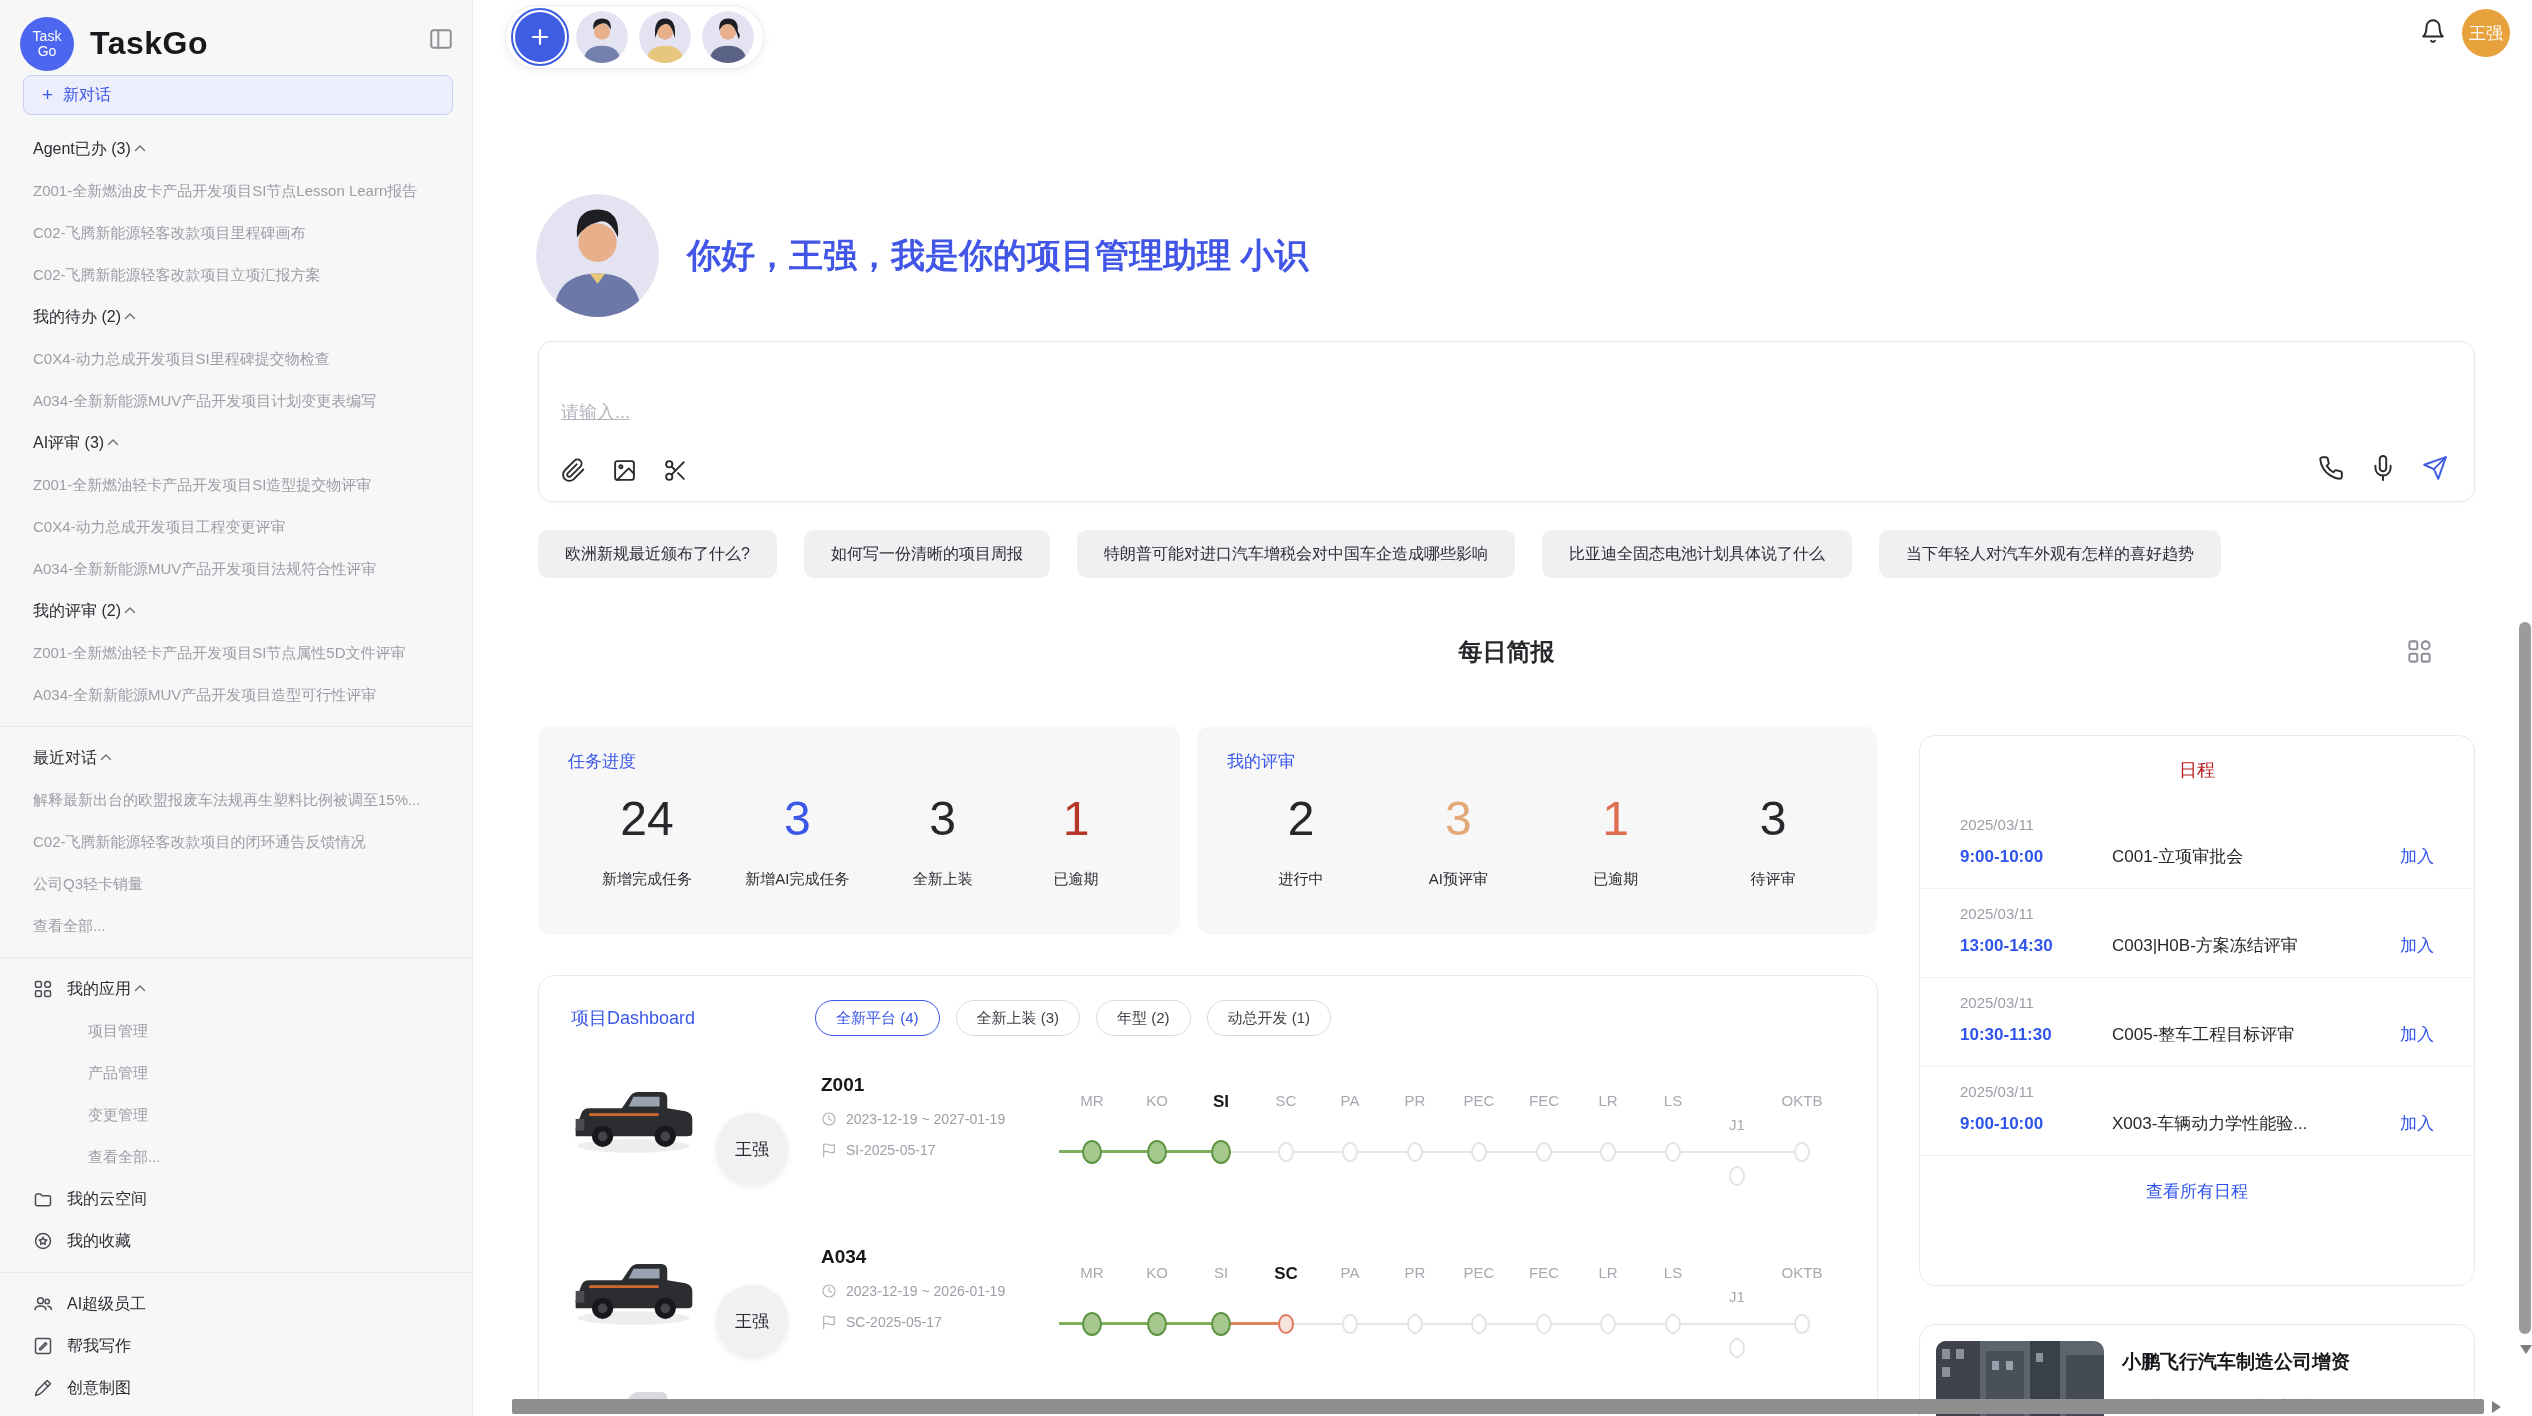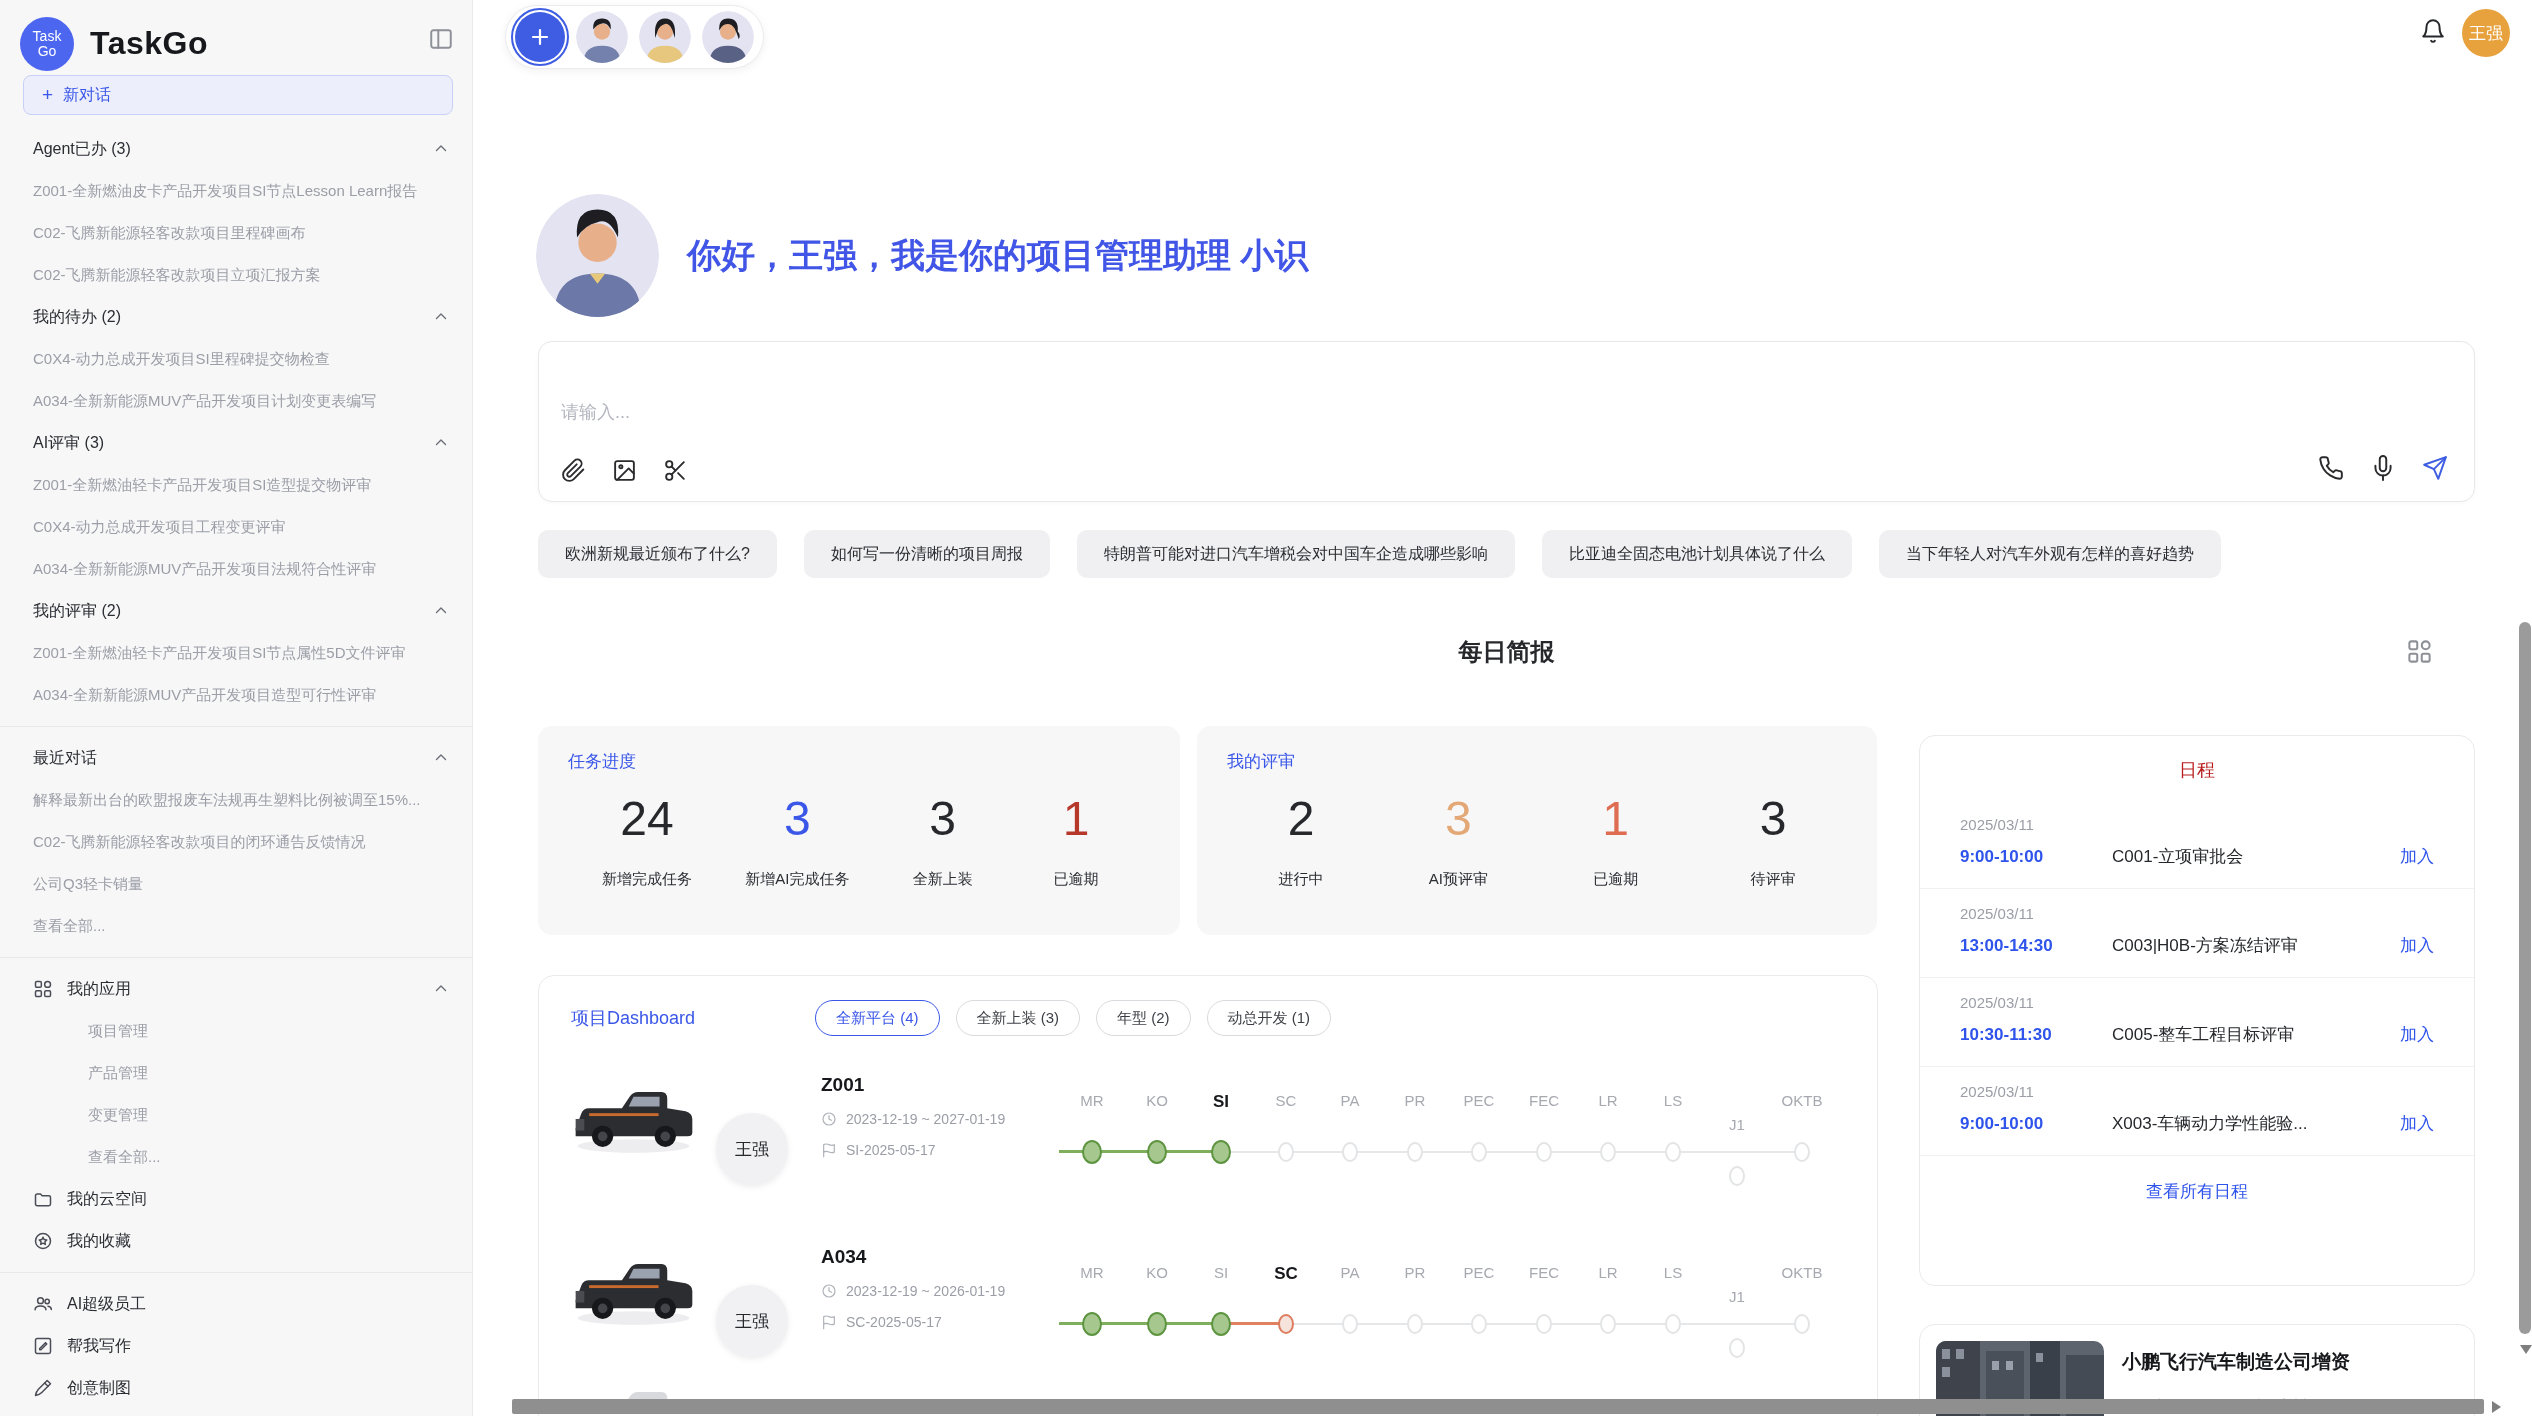--- a/index.html
+++ b/index.html
@@ -9,21 +9,21 @@
   
   .sidebar { position:absolute; left:0; top:0; width:473px; height:1416px; background:#f7f7f8; border-right:1px solid #e8e9eb; overflow:hidden; }
   .side-head { position:relative; height:75px; padding:12px 20px 0 20px; display:flex; align-items:center; }
   .logo-badge { width:54px; height:54px; border-radius:50%; background:#4c66f0; color:#fff; display:flex; flex-direction:column; align-items:center; justify-content:center; font-size:14px; line-height:15px; font-weight:500; }
   .app-title { margin-left:16px; font-size:32px; font-weight:700; color:#17181b; letter-spacing:0.5px; }
   .panel-toggle { position:absolute; right:18px; top:26px; width:26px; height:26px; color:#8d9097; cursor:pointer; }
   .new-chat { position:absolute; left:23px; top:75px; width:430px; height:40px; border:1px solid #c9d0f5; background:#ecieffb; background:#eceefb; border-radius:8px; display:flex; align-items:center; padding:0 18px; color:#3a57e8; font-size:16px; gap:10px; cursor:pointer; }
   .new-chat .plus { font-size:19px; font-weight:400; }
   .side-list { position:absolute; left:0; top:128px; width:473px; }
   .side-row { height:42px; display:flex; align-items:center; padding:0 23px 0 33px; white-space:nowrap; overflow:hidden; }
-  .side-row.header { font-size:16px; color:#2b2e33; justify-content:space-between; }
+  .side-row.header { font-size:16px; color:#2b2e33; justify-content:flex-start; }
   .side-row.item { font-size:15px; color:#9b9ea6; text-overflow:ellipsis; display:block; line-height:42px; cursor:pointer; }
   .side-row.item.sub { padding-left:88px; }
   .side-row.link { font-size:16px; color:#2b2e33; gap:14px; cursor:pointer; }
   .side-row .chev { width:18px; height:18px; color:#6b6e76; flex:none; }
   .side-row .s-ico { width:20px; height:20px; color:#4a4d55; flex:none; }
   .side-div { height:1px; background:#e7e8ea; margin:10px 0; }
 
   
   .topbar-pill { position:absolute; left:505px; top:5px; height:64px; border-radius:32px; background:#fff; border:1px solid #ececf0; box-shadow:0 2px 10px rgba(0,0,0,.06); display:flex; align-items:center; gap:11px; padding:0 9px; }
   .add-agent { width:50px; height:50px; border-radius:50%; background:#3f5de2; color:#fff; display:flex; align-items:center; justify-content:center; outline:2px solid #3f5de2; outline-offset:2px; cursor:pointer; }
@@ -32,21 +32,21 @@
   .bell-btn { position:absolute; left:2420px; top:18px; width:26px; height:26px; color:#26282c; cursor:pointer; }
   .user-chip { position:absolute; left:2462px; top:9px; width:48px; height:48px; border-radius:50%; background:#e8a23d; color:#fff; font-size:17px; display:flex; align-items:center; justify-content:center; cursor:pointer; }
 
   
   .greeting { position:absolute; left:536px; top:194px; height:123px; display:flex; align-items:center; gap:28px; }
   .avatar-xl { width:123px; height:123px; border-radius:50%; overflow:hidden; flex:none; }
   .greet-text { font-size:34px; font-weight:700; color:#4155e6; }
 
   
   .input-box { position:absolute; left:538px; top:341px; width:1937px; height:161px; border:1px solid #e7e8ea; border-radius:14px; background:#fff; box-shadow:0 1px 4px rgba(0,0,0,.03); }
-  .placeholder { position:absolute; left:22px; top:58px; font-size:18px; color:#b4b7bf; }
+  .placeholder { position:absolute; left:22px; top:58px; font-size:18px; color:#b4b7bf;text-decoration:underline; }
   .in-icons { position:absolute; left:22px; bottom:18px; display:flex; gap:26px; color:#2b2b2e; }
   .in-icons svg { width:25px; height:25px; cursor:pointer; }
   .in-actions { position:absolute; right:26px; bottom:20px; display:flex; gap:26px; align-items:center; }
   .in-actions svg { width:26px; height:26px; cursor:pointer; }
   .ic-dark { color:#2b2b2e; } .ic-blue { color:#3f5de2; }
 
   
   .chips { position:absolute; left:538px; top:530px; display:flex; gap:27px; }
   .chip { height:48px; background:#f0f0f2; border-radius:10px; display:flex; align-items:center; padding:0 27px; font-size:16px; color:#2b2d33; white-space:nowrap; cursor:pointer; }
 

